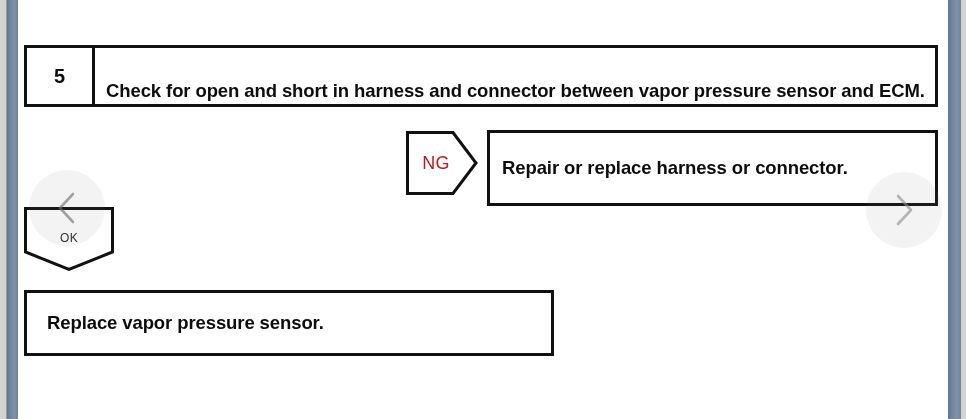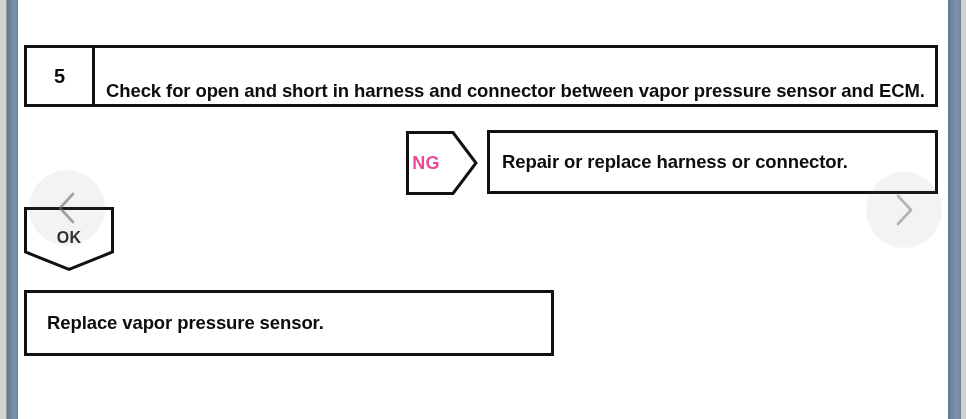--- a/index.html
+++ b/index.html
@@ -110,37 +110,37 @@
   #ng-arrow {
     position: absolute;
     left: 387px;
     top: 130px;
     width: 74px;
     height: 66px;
   }
   #ng-arrow svg { display: block; }
   #ng-label {
     position: absolute;
-    left: 377px;
+    left: 387px;
     top: 130px;
     width: 62px;
     height: 66px;
     display: flex;
     align-items: center;
     justify-content: center;
-    font-weight: bold;
+    font-weight: normal;
     font-size: 18px;
-    color: #ec4899;
+    color: #b91c1c;
     letter-spacing: 0.3px;
   }
   #ng-result-box {
     left: 469px;
     top: 130px;
     width: 451px;
-    height: 64px;
+    height: 76px;
     padding-left: 12px;
   }
   #ng-result-box .node-text { font-size: 18.5px; }
 
   
   #ok-shape {
     position: absolute;
     left: 5px;
     top: 206px;
     width: 92px;
@@ -149,22 +149,22 @@
   #ok-shape svg { display: block; }
   #ok-label {
     position: absolute;
     left: 5px;
     top: 206px;
     width: 92px;
     height: 50px;
     display: flex;
     align-items: center;
     justify-content: center;
-    font-weight: bold;
-    font-size: 16px;
+    font-weight: normal;
+    font-size: 12px;
     color: #2b2b2b;
     letter-spacing: 0.3px;
     padding-top: 14px;
     box-sizing: border-box;
   }
 
   
   #final-box {
     left: 6px;
     top: 290px;

